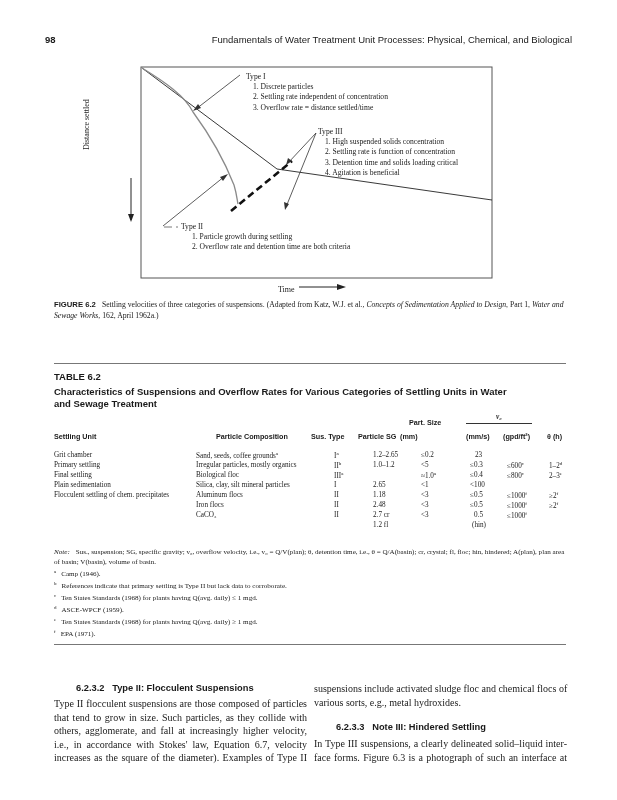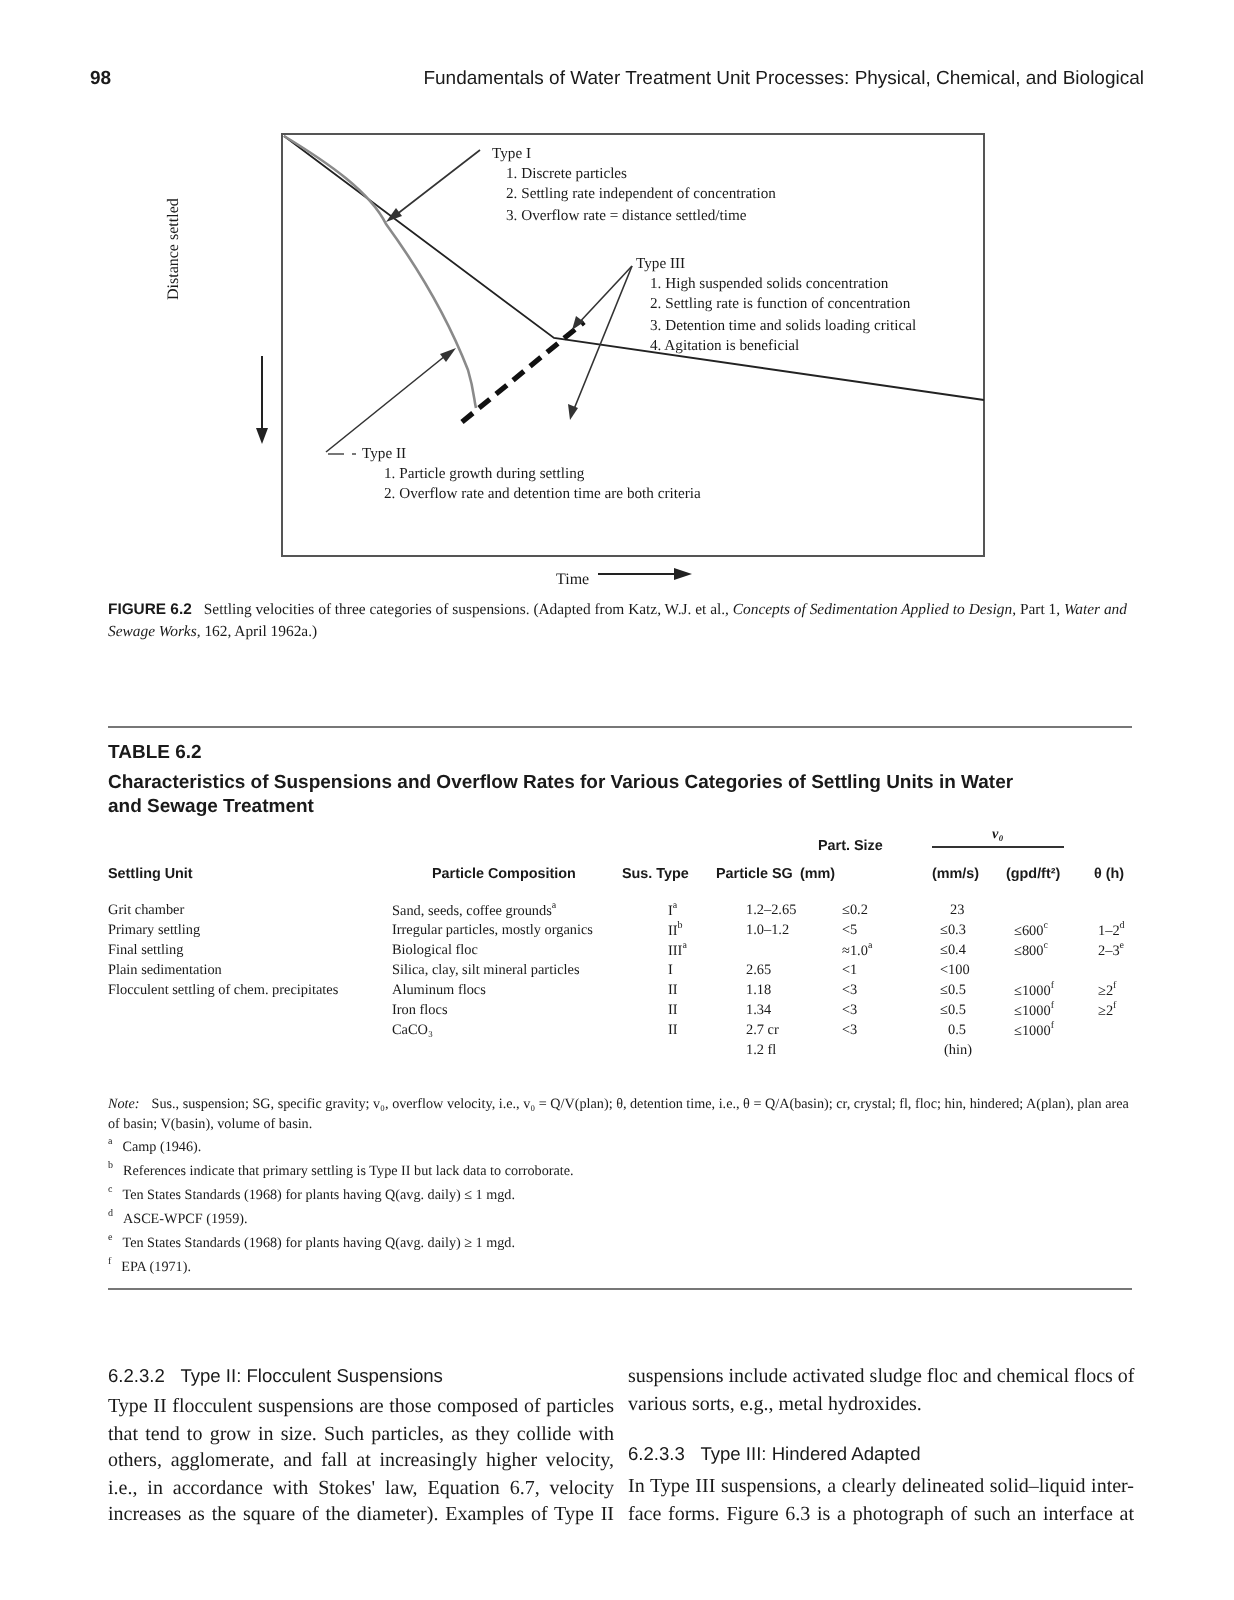--- a/index.html
+++ b/index.html
@@ -32,21 +32,21 @@
 
   .th { position: absolute; font-size: 7.2px; font-weight: bold; white-space: nowrap; }
   .td { position: absolute; font-size: 7.2px; white-space: nowrap; }
   .v0-line { position: absolute; left: 466px; top: 423px; width: 66px; height: 1px; background: #333; }
 
   .note { position: absolute; left: 54px; top: 547px; width: 512px; font-size: 7.1px; line-height: 10px; }
   .note i.lbl { font-style: italic; margin-right: 6px; }
   .fn { position: absolute; left: 54px; font-size: 7.1px; white-space: nowrap; }
   .fn sup { font-size: 5px; margin-right: 5px; }
 
-  .sec-head { position: absolute; font-size: 9.3px; font-weight: normal; white-space: nowrap; }
+  .sec-head { position: absolute; font-size: 9.3px; font-weight: bold; white-space: nowrap; margin-left: 22px; }
   .body-text { position: absolute; font-size: 10px; line-height: 13.6px; text-align: justify;
                width: 253px; }
   .body-text .ln { display: block; text-align: justify; text-align-last: justify; white-space: nowrap; }
   .body-text .ln.last { text-align-last: left; }
   sup { font-size: 5px; }
 </style>
 </head>
 <body>
 
 <div class="running-head sans">
@@ -180,21 +180,21 @@
     <span class="td" style="left:373px; top:491px;">1.18</span>
     <span class="td" style="left:421px; top:491px;">&lt;3</span>
     <span class="td" style="left:470px; top:491px;">≤0.5</span>
     <span class="td" style="left:507px; top:491px;"><span>≤1000</span><sup>f</sup></span>
     <span class="td" style="left:549px; top:491px;"><span>≥2</span><sup>f</sup></span>
   </div>
 
   <div>
     <span class="td" style="left:196px; top:501px;">Iron flocs</span>
     <span class="td" style="left:334px; top:501px;">II</span>
-    <span class="td" style="left:373px; top:501px;">1.34</span>
+    <span class="td" style="left:373px; top:501px;">2.48</span>
     <span class="td" style="left:421px; top:501px;">&lt;3</span>
     <span class="td" style="left:470px; top:501px;">≤0.5</span>
     <span class="td" style="left:507px; top:501px;"><span>≤1000</span><sup>f</sup></span>
     <span class="td" style="left:549px; top:501px;"><span>≥2</span><sup>f</sup></span>
   </div>
 
   <div>
     <span class="td" style="left:196px; top:511px;">CaCO₃</span>
     <span class="td" style="left:334px; top:511px;">II</span>
     <span class="td" style="left:373px; top:511px;">2.7 cr</span>
@@ -231,18 +231,18 @@
   <span class="ln">others, agglomerate, and fall at increasingly higher velocity,</span>
   <span class="ln">i.e., in accordance with Stokes' law, Equation 6.7, velocity</span>
   <span class="ln">increases as the square of the diameter). Examples of Type II</span>
 </div>
 
 <div class="body-text" style="left:314px; top:682px;">
   <span class="ln">suspensions include activated sludge floc and chemical flocs of</span>
   <span class="ln last">various sorts, e.g., metal hydroxides.</span>
 </div>
 <div class="sec-head sans" style="left:314px; top:722px;">
-  <span>6.2.3.3</span>&nbsp;&nbsp;&nbsp;<span>Type III: Hindered Adapted</span>
+  <span>6.2.3.3</span>&nbsp;&nbsp;&nbsp;<span>Note III: Hindered Settling</span>
 </div>
 <div class="body-text" style="left:314px; top:737px;">
   <span class="ln">In Type III suspensions, a clearly delineated solid–liquid inter-</span>
   <span class="ln">face forms. Figure 6.3 is a photograph of such an interface at</span>
 </div>
 
 </body></html>

